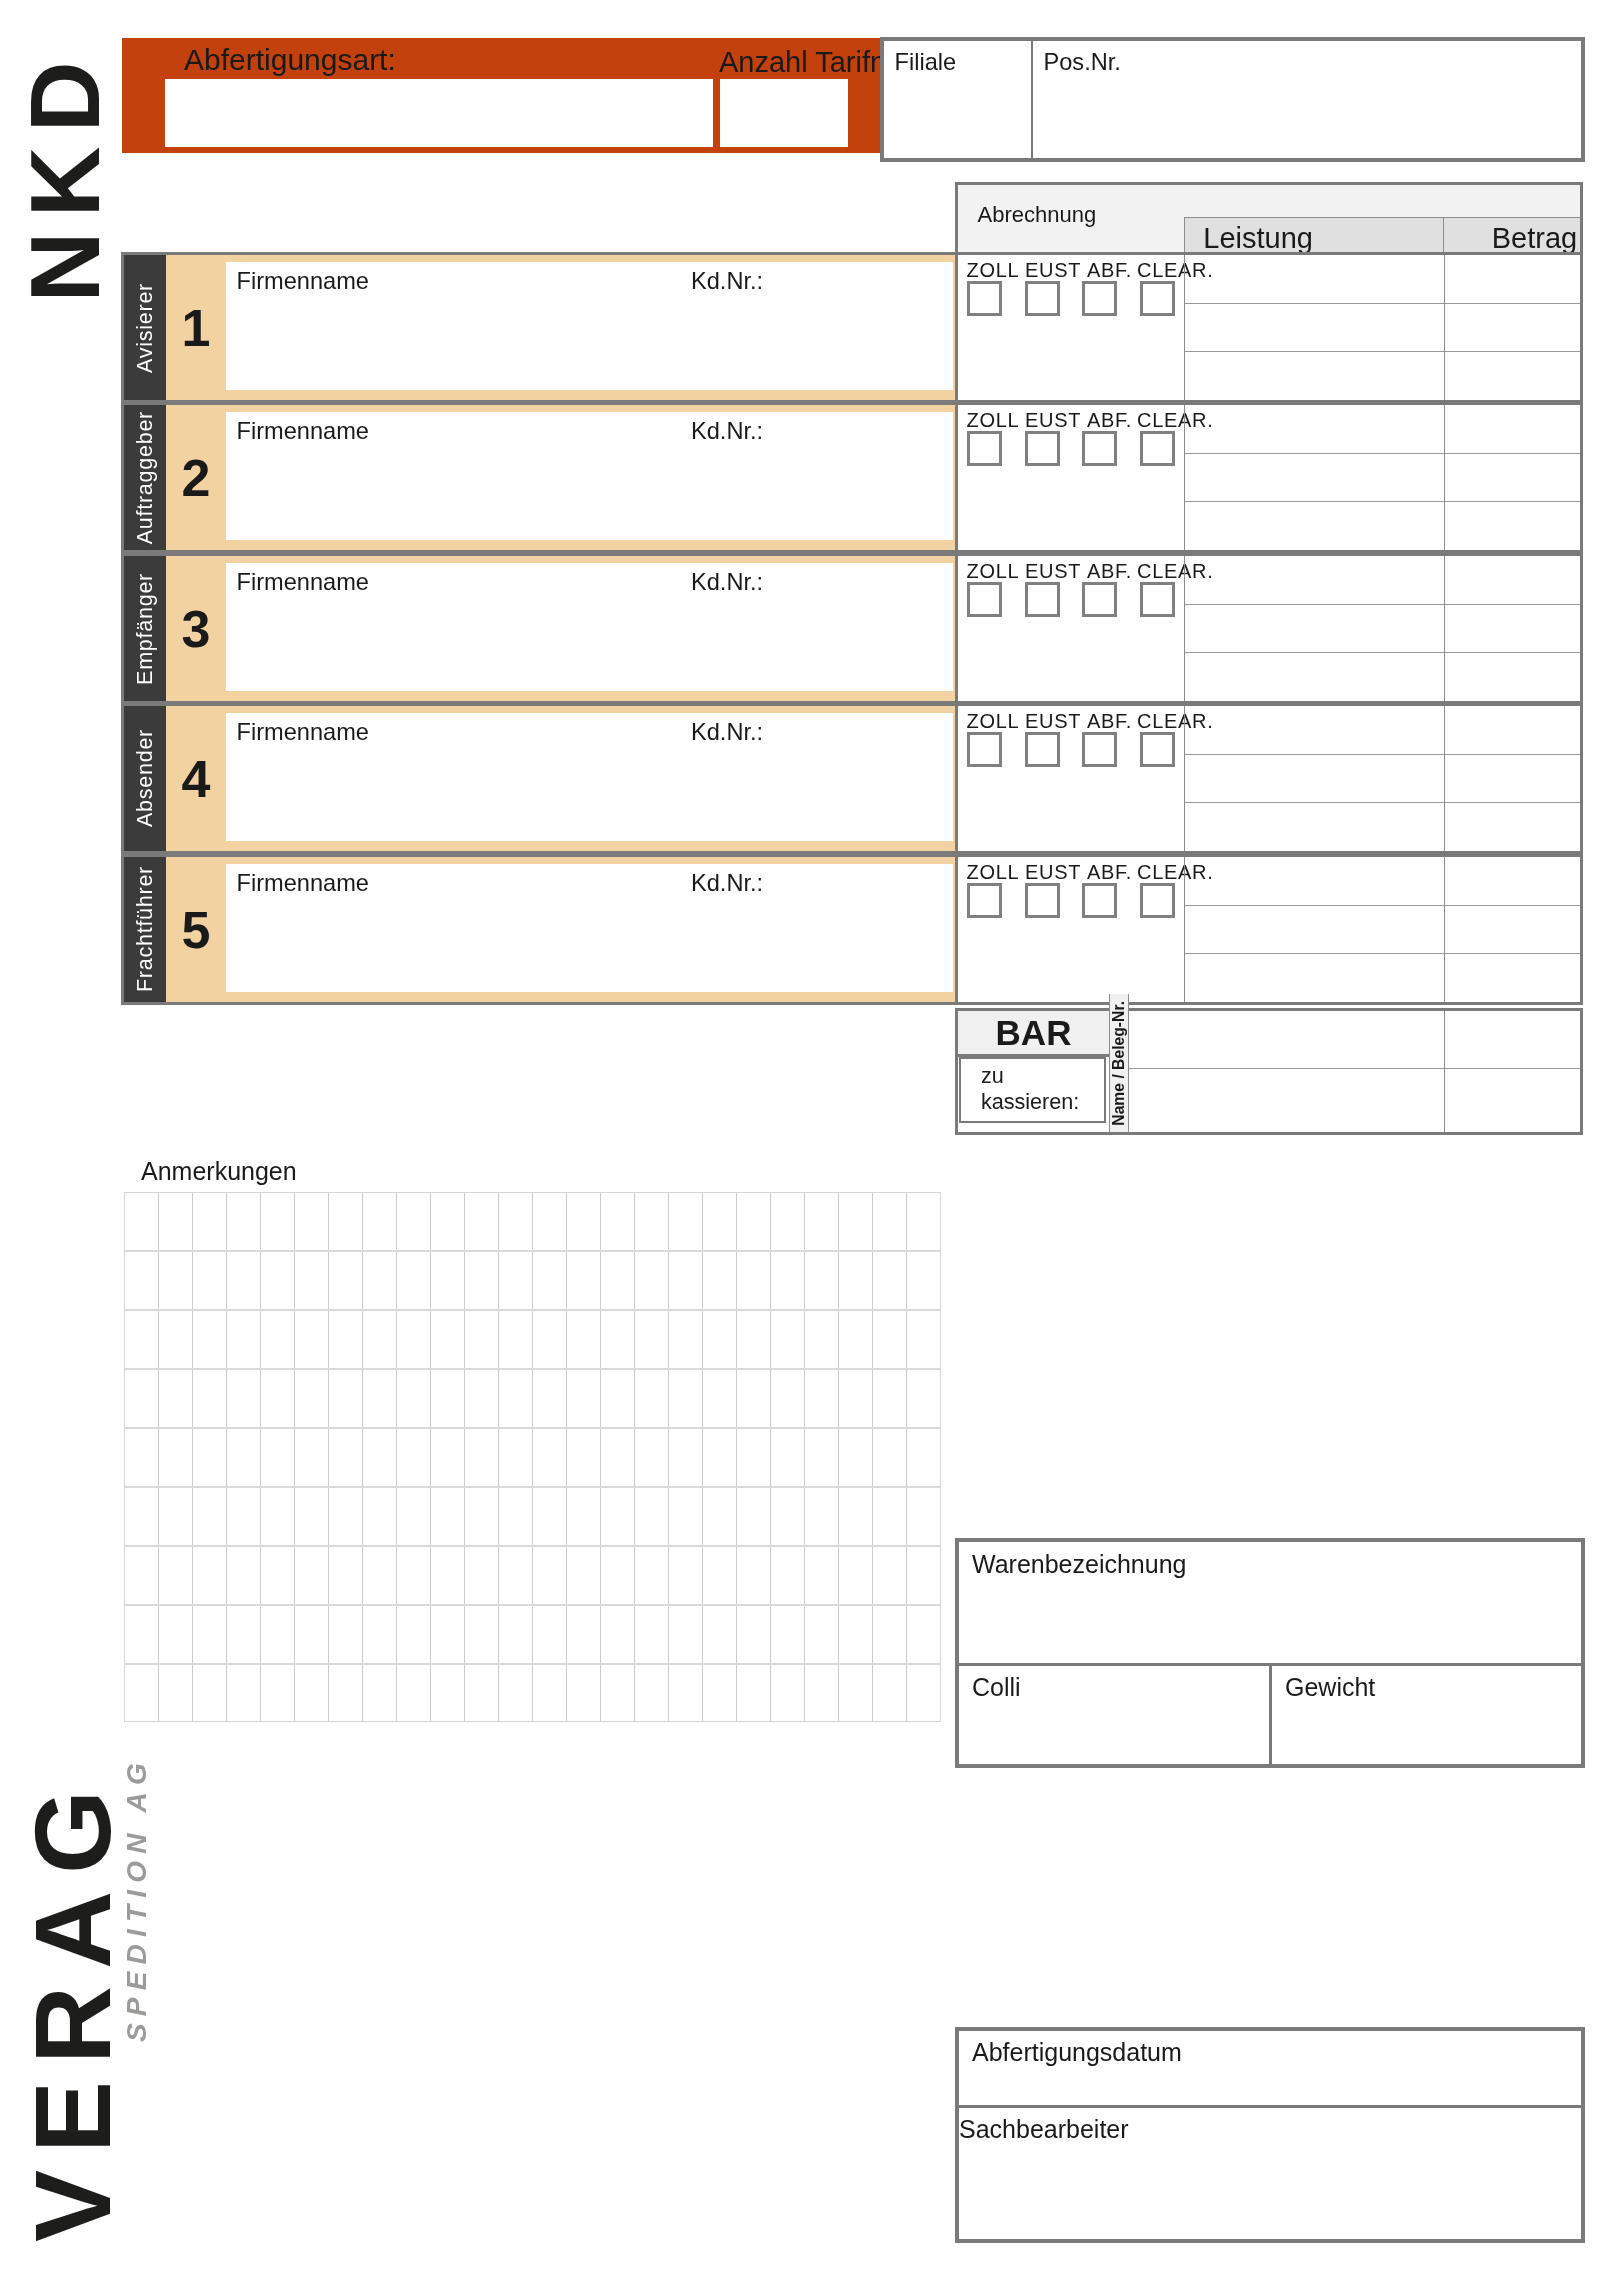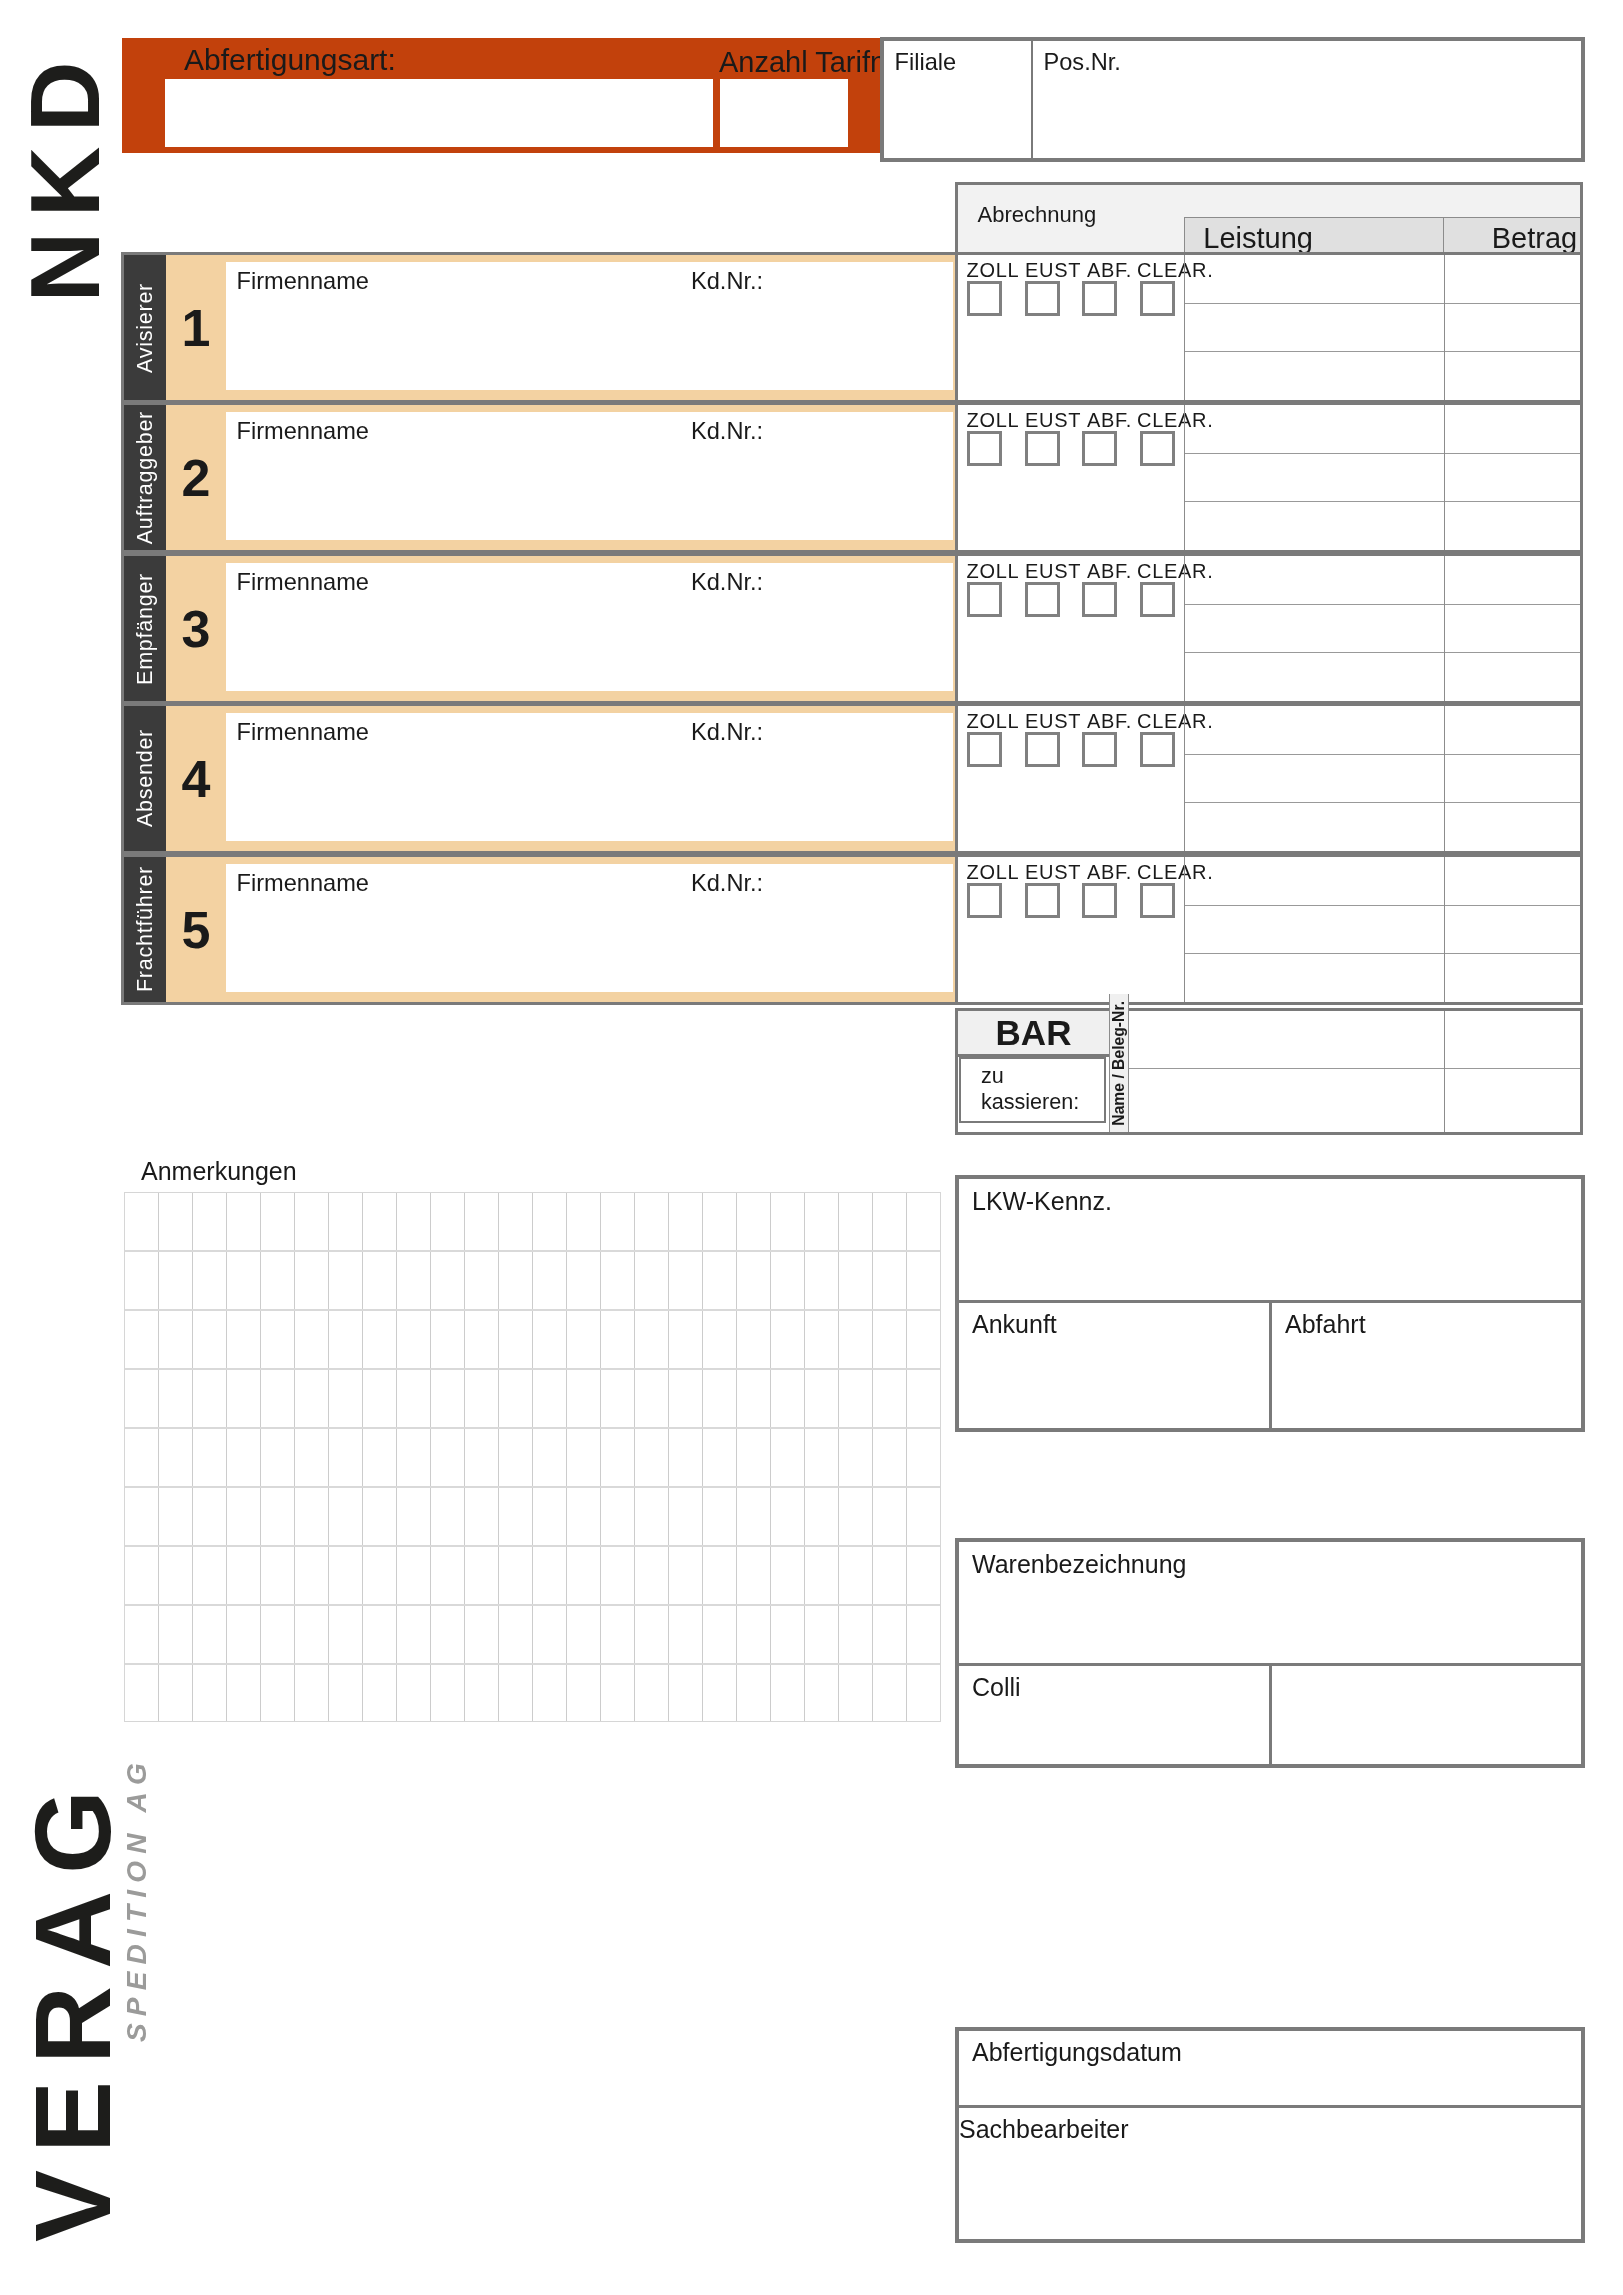--- a/index.html
+++ b/index.html
@@ -307,41 +307,32 @@
       <div class="colB">
         <div class="r1"></div>
           <div class="r2"></div>
       </div>
     </div>
   </div>
 
   <span class="abs anm-label">Anmerkungen</span>
   <div class="abs anmgrid"></div>
 
-  <div class="abs infobox" style="top:1175px;height:249px;">
-    <span class="toplab">LKW-Kennz.</span>
-    <div style="position:absolute;left:0;top:0;right:0;height:121px;"></div>
-    <div class="split-h" style="top:121px;"></div>
-    <div class="split-v" style="left:310px;top:124px;bottom:0;"></div>
-    <div style="position:absolute;left:0;top:124px;width:310px;bottom:0;">
-      <span class="sublab" style="left:13px;top:6.5px;">Ankunft</span>
-    </div>
-    <div style="position:absolute;left:313px;top:124px;right:0;bottom:0;">
-      <span class="sublab" style="left:13px;top:6.5px;">Abfahrt</span>
-    </div>
-  </div>
 
   <div class="abs infobox" style="top:1538px;height:222px;">
     <span class="toplab">Warenbezeichnung</span>
     <div style="position:absolute;left:0;top:0;right:0;height:121px;"></div>
     <div class="split-h" style="top:121px;"></div>
     <div class="split-v" style="left:310px;top:124px;bottom:0;"></div>
     <div style="position:absolute;left:0;top:124px;width:310px;bottom:0;">
       <span class="sublab" style="left:13px;top:6.5px;">Colli</span>
     </div>
+    <div style="position:absolute;left:313px;top:124px;right:0;bottom:0;">
+      <span class="sublab" style="left:13px;top:6.5px;">Gewicht</span>
+    </div>
   </div>
 
 
   <div class="abs infobox" style="top:2027px;height:208px;">
     <div style="position:absolute;left:0;top:0;right:0;height:74px;">
       <span class="sublab" style="left:13px;top:6.5px;">Abfertigungsdatum</span>
     </div>
     <div class="split-h" style="top:74px;"></div>
     <div style="position:absolute;left:0;top:77px;right:0;bottom:0;">
       <span class="sublab" style="left:0;top:6.5px;">Sachbearbeiter</span>

